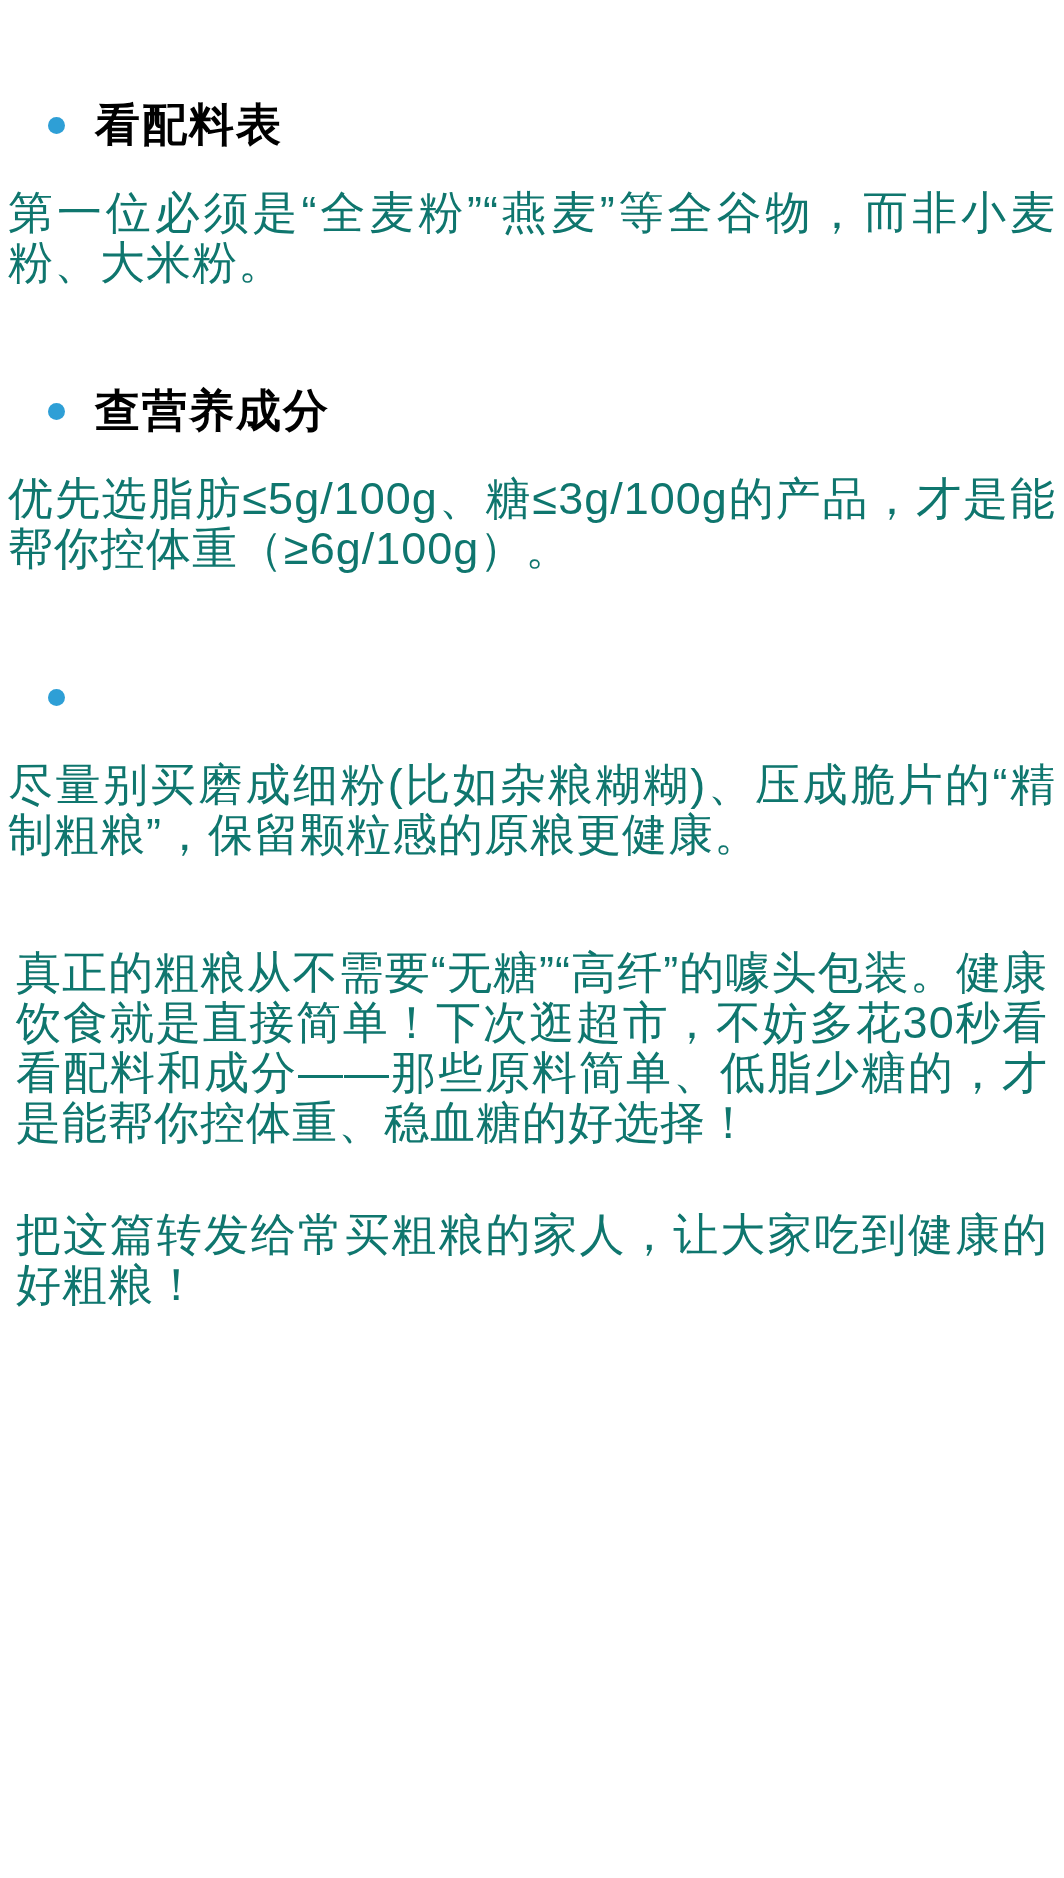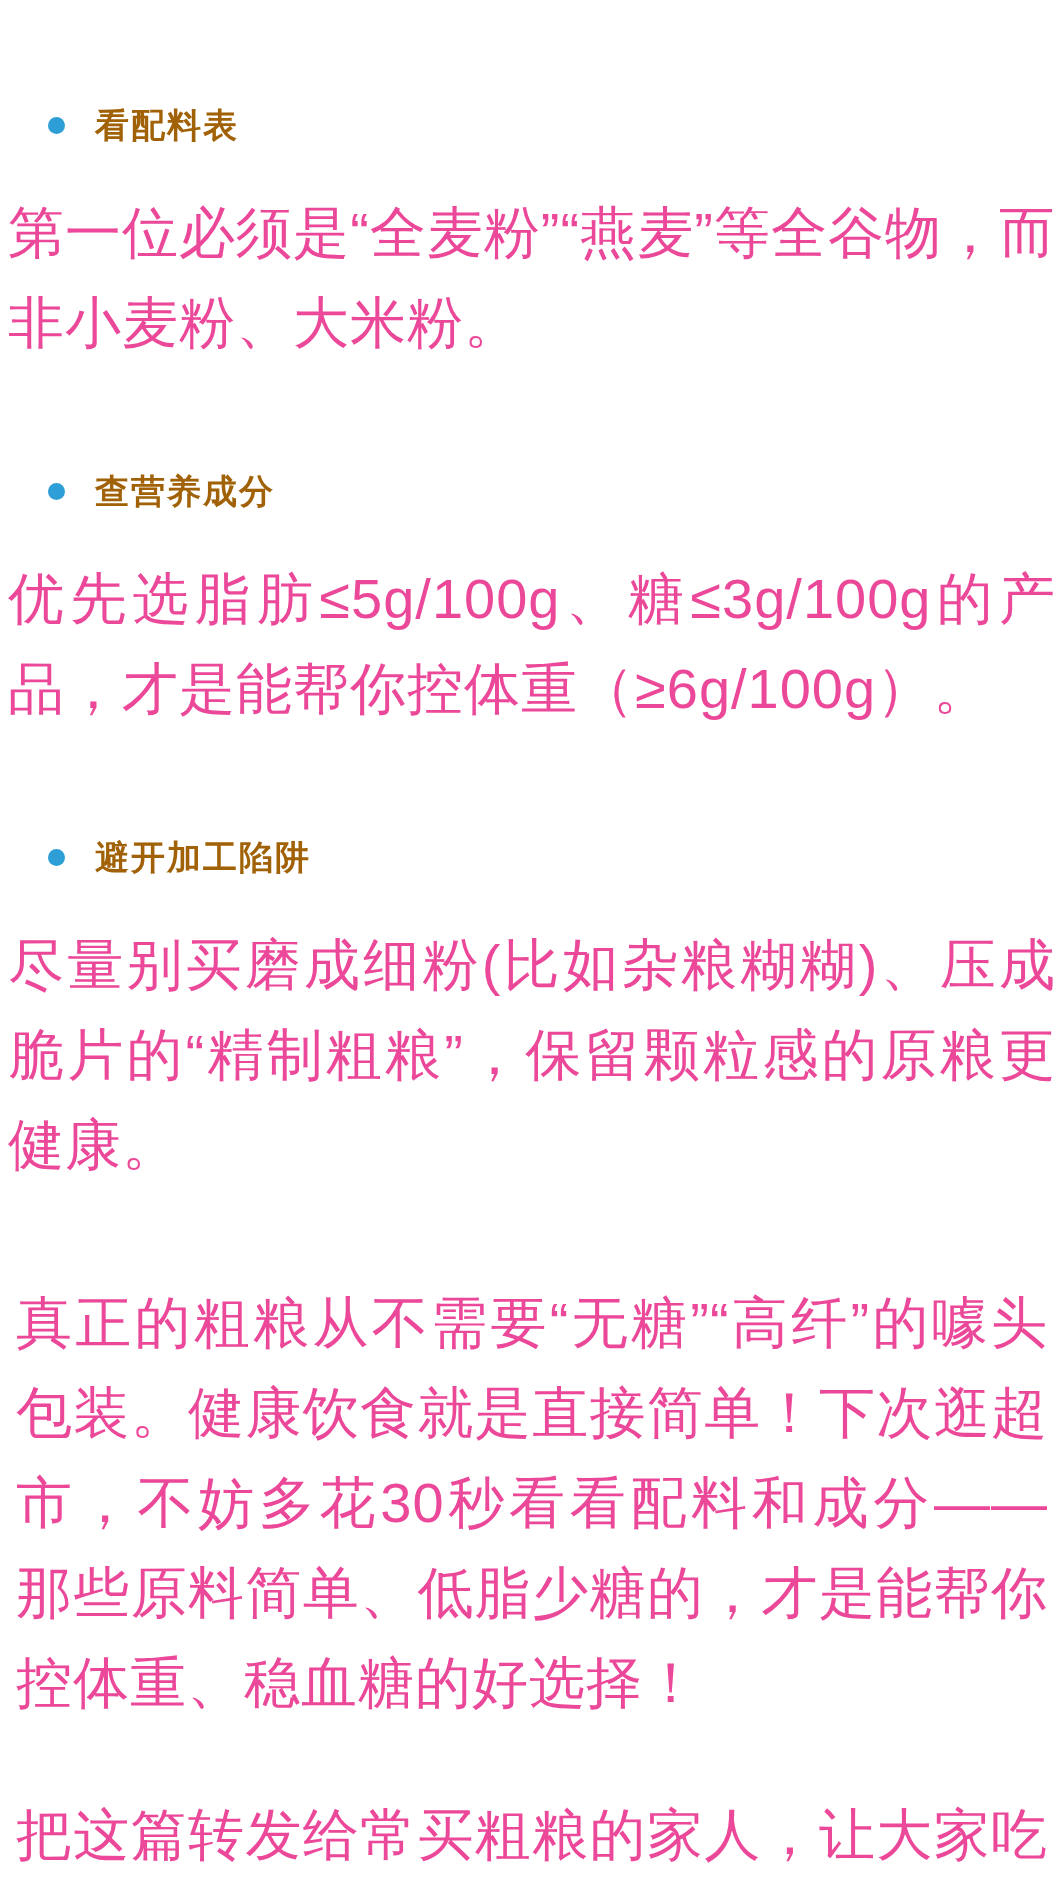--- a/index.html
+++ b/index.html
@@ -30,34 +30,34 @@
     height: 70px;
   }
   .bullet {
     flex: none;
     width: 17px;
     height: 17px;
     border-radius: 50%;
     background: #2e9fd6;
   }
   .heading-label {
-    color: #a16207;
+    color: #000000;
     font-weight: 700;
-    font-size: 34px;
+    font-size: 45px;
     line-height: 70px;
     letter-spacing: 2px;
     white-space: nowrap;
   }
   .body-text {
     margin: 0;
-    font-size: 56px;
-    line-height: 90px;
+    font-size: 45px;
+    line-height: 50px;
     letter-spacing: 1px;
     text-align: justify;
-    color: #ec4899;
+    color: #0f766e;
   }
   .closing-para {
     margin: 8px;
   }
   .closing-para + .closing-para {
     margin-top: 62px;
     font-family: Liberation Serif, serif;
   }
 </style>
 </head>
@@ -77,21 +77,20 @@
     <div class="heading-row">
       <span class="bullet"></span>
       <span class="heading-label">查营养成分</span>
     </div>
     <p class="body-text">优先选脂肪≤5g/100g、糖≤3g/100g的产品，才是能帮你控体重（≥6g/100g）。</p>
   </section>
 
   <section class="section">
     <div class="heading-row">
       <span class="bullet"></span>
-      <span class="heading-label">避开加工陷阱</span>
     </div>
     <p class="body-text">尽量别买磨成细粉(比如杂粮糊糊)、压成脆片的“精制粗粮”，保留颗粒感的原粮更健康。</p>
   </section>
 
   <p class="body-text closing-para">真正的粗粮从不需要“无糖”“高纤”的噱头包装。健康饮食就是直接简单！下次逛超市，不妨多花30秒看看配料和成分——那些原料简单、低脂少糖的，才是能帮你控体重、稳血糖的好选择！</p>
 
   <p class="body-text closing-para">把这篇转发给常买粗粮的家人，让大家吃到健康的好粗粮！</p>
 
 </main>
 

